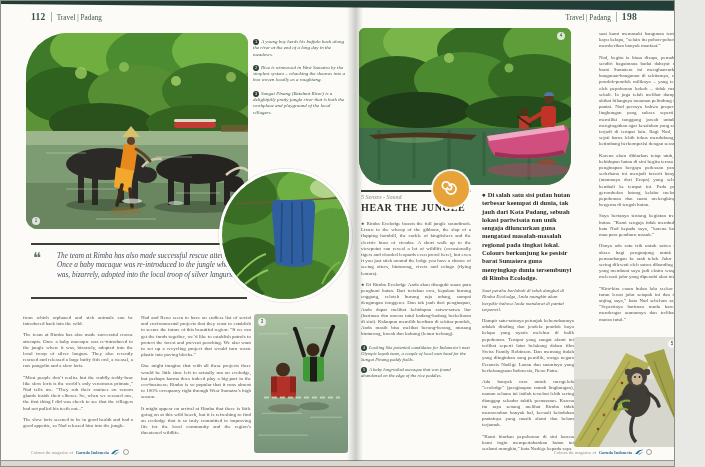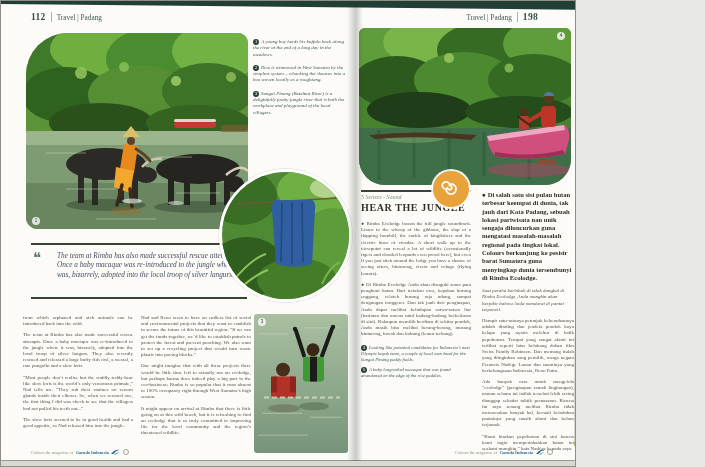--- a/index.html
+++ b/index.html
@@ -1,16 +1,16 @@
 <!DOCTYPE html>
 <html><head>
 <meta charset="utf-8">
 <style>
   html,body{margin:0;padding:0;background:#e8e8e4;}
-  #root{position:relative;width:576px;height:467px;background:#fcfbf8;overflow:hidden;
+  #root{position:relative;width:675px;height:467px;background:#fcfbf8;overflow:hidden;
         border:1px solid #8f8f88;box-sizing:border-box;
         font-family:"Liberation Serif",serif;}
   .abs{position:absolute;}
   
   .top-edge{left:0;top:0;width:705px;height:10px;background:#223f37;
             clip-path:polygon(0 0,705px 0,705px 10px,0 3px);}
   .bottom-line{left:0;top:459px;width:705px;height:1px;background:#97978f;}
   .bottom-strip{left:0;top:460px;width:705px;height:7px;background:#d9d9d3;}
   .right-strip{left:692px;top:0;width:13px;height:467px;background:#e3e2dc;border-left:1px solid #bcbcb4;}
   .gutter{left:346px;top:3px;width:16px;height:457px;

